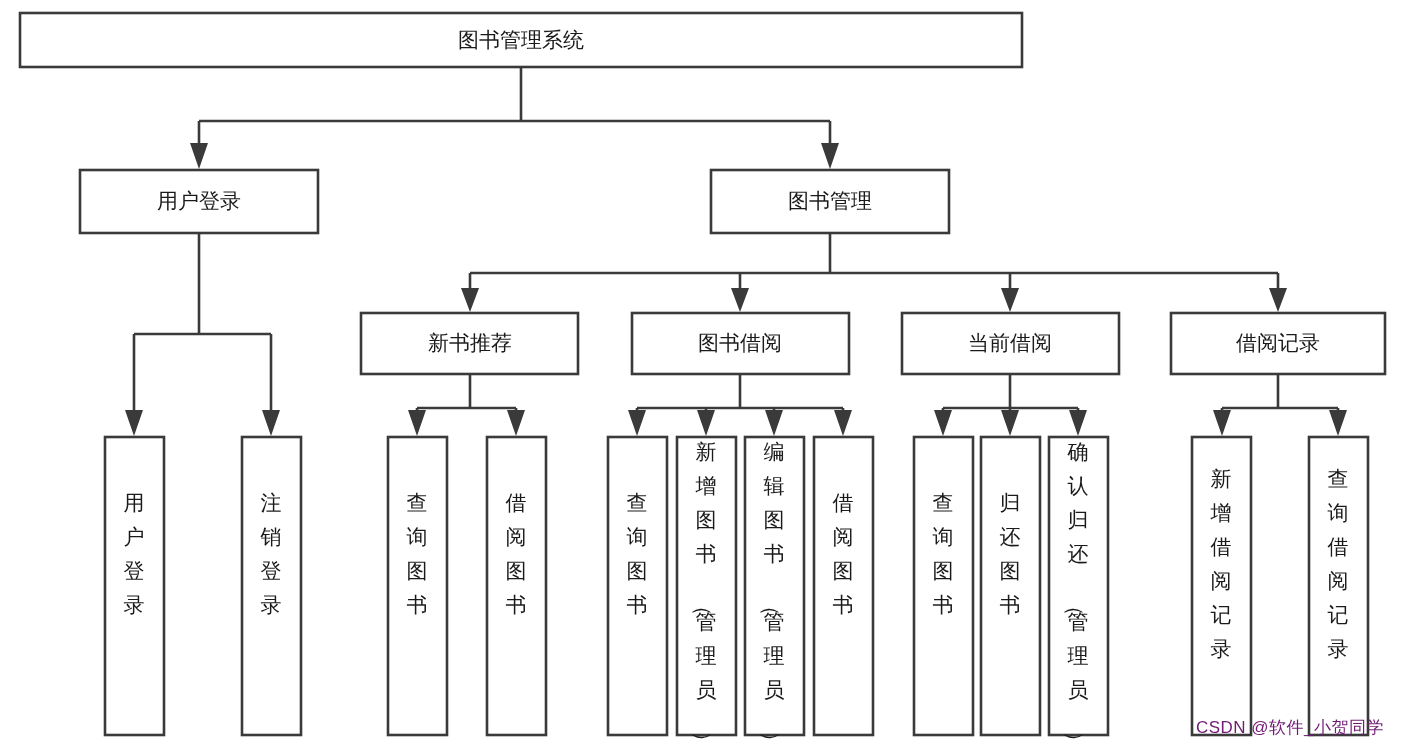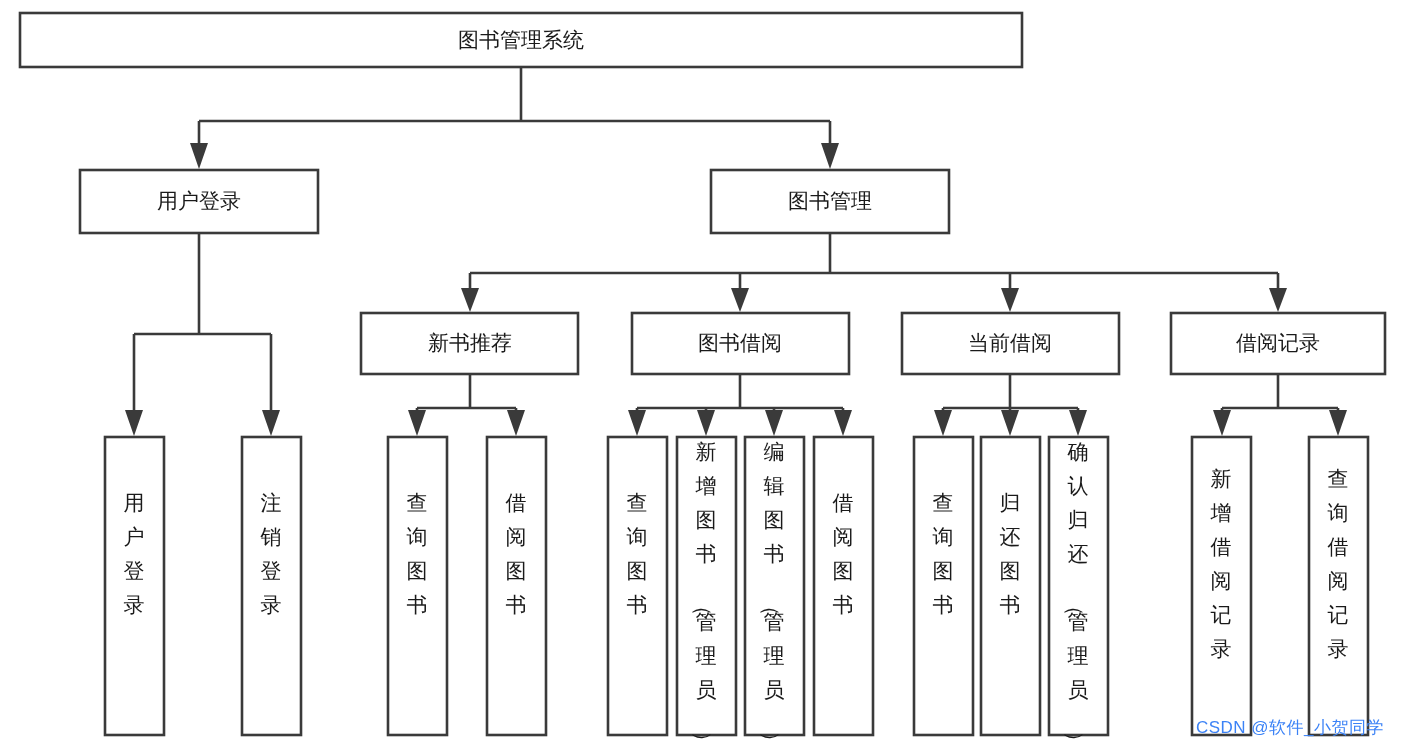--- a/index.html
+++ b/index.html
@@ -53,21 +53,21 @@
     font-size: 21px;
     fill: #1a1a1a;
     text-anchor: middle;
   }
   .watermark {
     position: absolute;
     right: 14px;
     bottom: 8px;
     font-family: "Liberation Sans", "DejaVu Sans", sans-serif;
     font-size: 17px;
-    color: #3b82f6;
+    color: #701a75;
     white-space: nowrap;
     letter-spacing: 0.5px;
     user-select: none;
   }
 </style>
 </head>
 <body>
 
 <div id="diagram-root">
 

